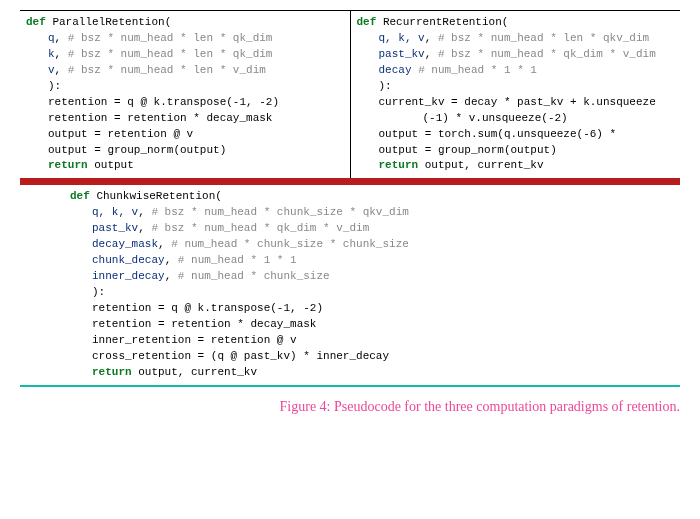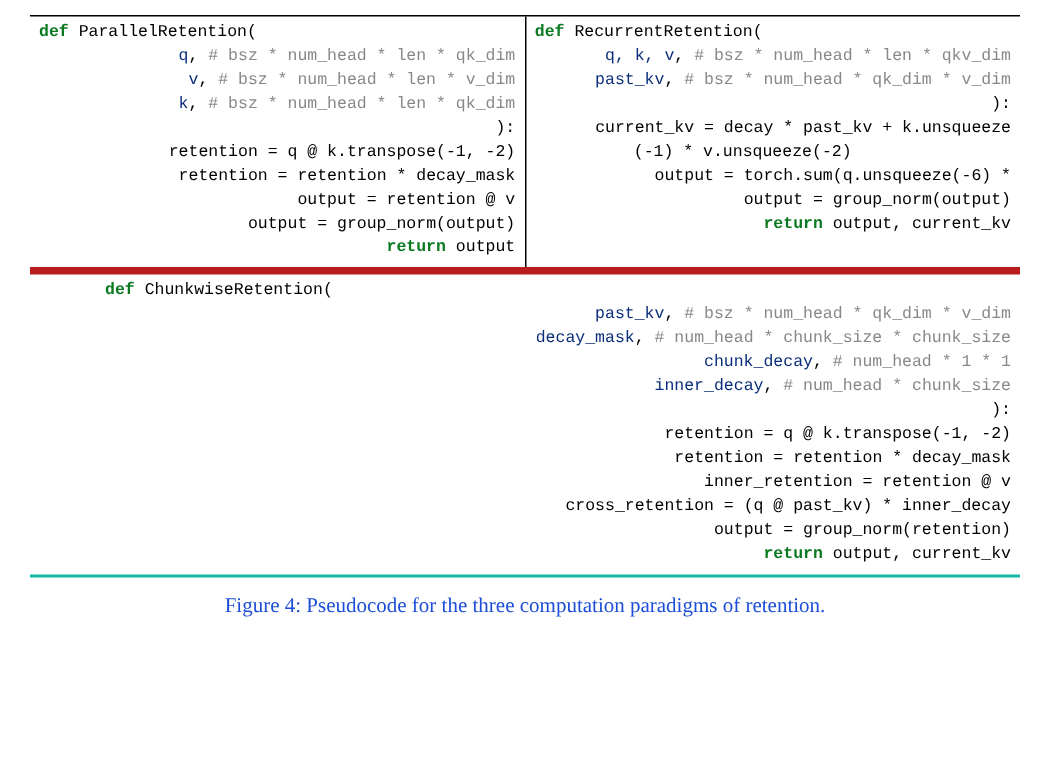--- a/index.html
+++ b/index.html
@@ -10,85 +10,86 @@
     line-height: 1.45;
     width: 700px;
     height: 519px;
     position: relative;
     padding: 10px 20px 0 20px;
   }
   .top-row {
     display: flex;
     gap: 0;
     border-top: 1px solid #000;
-    border-bottom: 5px solid #b91c1c;
+    border-bottom: 7px solid #b91c1c;
     margin-bottom: 0;
   }
   .col {
     flex: 1;
     padding: 4px 6px 4px 6px;
   }
   .col-left { border-right: 1px solid #000; }
   .bottom-block {
     border-bottom: 2px solid #14b8a6;
     padding: 4px 6px 4px 50px;
     margin: 0 0 8px 0;
   }
   .kw { color: #0a7a20; font-weight: bold; }    
   .arg { color: #0a2e7a; font-weight: normal; } 
   .cmt { color: #888; }
-  .ind1 { padding-left: 22px; display: block; text-align: right; }
+  .ind1 { padding-left: 22px; display: block; }
   .ind3 { padding-left: 66px; display: block; }
   .line { white-space: pre; display: block; }
   .caption {
     font-family: "Times New Roman", Times, serif;
     font-size: 14px;
-    text-align: center;
-    color: #1d4ed8;
+    text-align: right;
+    color: #ec4899;
     margin-top: 10px;
   }
 </style>
 </head>
 <body>
 
 <div class="top-row">
   <div class="col col-left">
     <span class="line"><span class="kw">def</span> <span>ParallelRetention</span>(</span>
     <span class="line ind1"><span class="arg">q</span>, <span class="cmt"># bsz * num_head * len * qk_dim</span></span>
+    <span class="line ind1"><span class="arg">k</span>, <span class="cmt"># bsz * num_head * len * qk_dim</span></span>
     <span class="line ind1"><span class="arg">v</span>, <span class="cmt"># bsz * num_head * len * v_dim</span></span>
-    <span class="line ind1"><span class="arg">k</span>, <span class="cmt"># bsz * num_head * len * qk_dim</span></span>
     <span class="line ind1">):</span>
     <span class="line ind1">retention = q @ k.transpose(-1, -2)</span>
     <span class="line ind1">retention = retention * decay_mask</span>
     <span class="line ind1">output = retention @ v</span>
     <span class="line ind1">output = group_norm(output)</span>
     <span class="line ind1"><span class="kw">return</span> output</span>
   </div>
 
   <div class="col">
     <span class="line"><span class="kw">def</span> <span>RecurrentRetention</span>(</span>
     <span class="line ind1"><span class="arg">q, k, v</span>, <span class="cmt"># bsz * num_head * len * qkv_dim</span></span>
     <span class="line ind1"><span class="arg">past_kv</span>, <span class="cmt"># bsz * num_head * qk_dim * v_dim</span></span>
+    <span class="line ind1"><span class="arg">decay</span> <span class="cmt"># num_head * 1 * 1</span></span>
     <span class="line ind1">):</span>
     <span class="line ind1">current_kv = decay * past_kv + k.unsqueeze</span>
     <span class="line ind3">(-1) * v.unsqueeze(-2)</span>
     <span class="line ind1">output = torch.sum(q.unsqueeze(-6) *</span>
     <span class="line ind1">output = group_norm(output)</span>
     <span class="line ind1"><span class="kw">return</span> output, current_kv</span>
   </div>
 </div>
 
 <div class="bottom-block">
   <span class="line"><span class="kw">def</span> <span>ChunkwiseRetention</span>(</span>
+  <span class="line ind1"><span class="arg">q, k, v</span>, <span class="cmt"># bsz * num_head * chunk_size * qkv_dim</span></span>
   <span class="line ind1"><span class="arg">past_kv</span>, <span class="cmt"># bsz * num_head * qk_dim * v_dim</span></span>
   <span class="line ind1"><span class="arg">decay_mask</span>, <span class="cmt"># num_head * chunk_size * chunk_size</span></span>
   <span class="line ind1"><span class="arg">chunk_decay</span>, <span class="cmt"># num_head * 1 * 1</span></span>
   <span class="line ind1"><span class="arg">inner_decay</span>, <span class="cmt"># num_head * chunk_size</span></span>
   <span class="line ind1">):</span>
   <span class="line ind1">retention = q @ k.transpose(-1, -2)</span>
   <span class="line ind1">retention = retention * decay_mask</span>
   <span class="line ind1">inner_retention = retention @ v</span>
   <span class="line ind1">cross_retention = (q @ past_kv) * inner_decay</span>
-  <span class="line ind1">output = group_norm(retention)</span>
   <span class="line ind1"><span class="kw">return</span> output, current_kv</span>
 </div>
 
 <div class="caption">Figure 4: Pseudocode for the three computation paradigms of retention.</div>
 
 </body></html>

